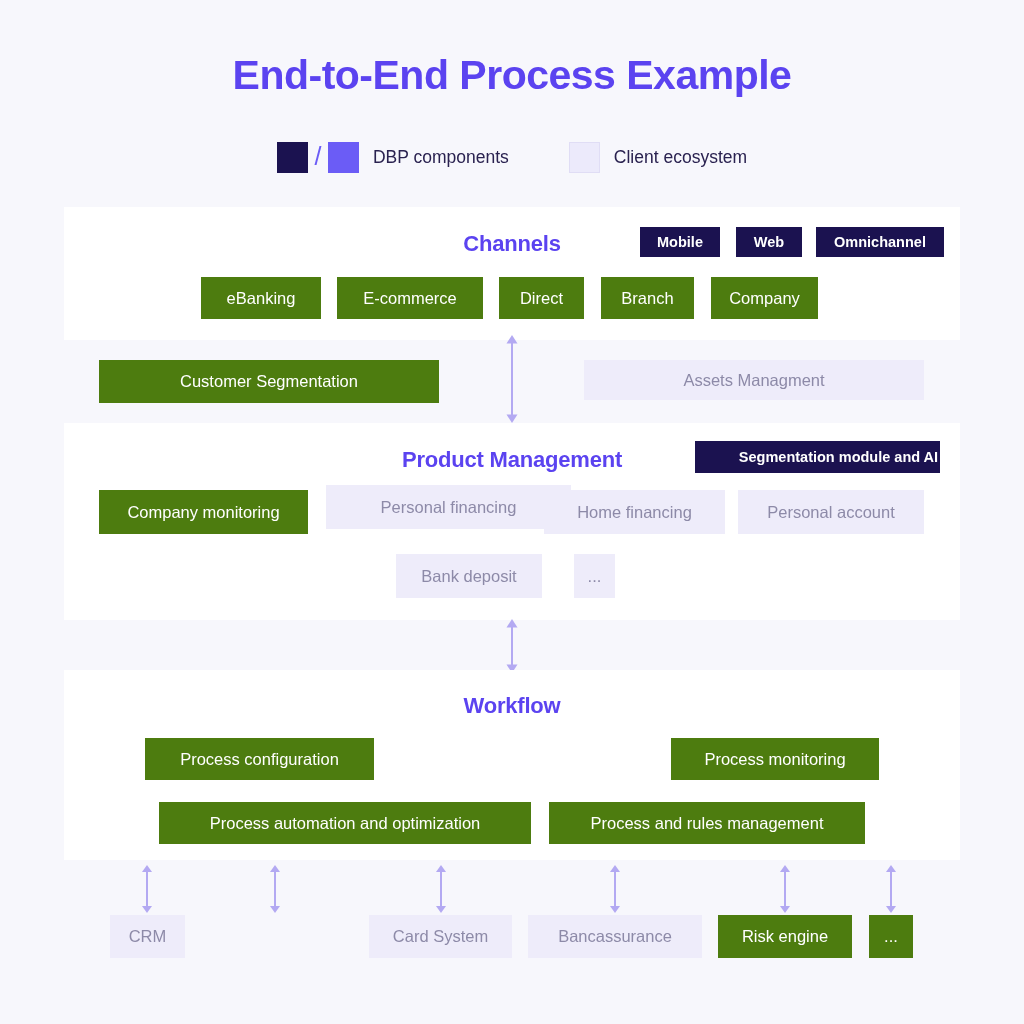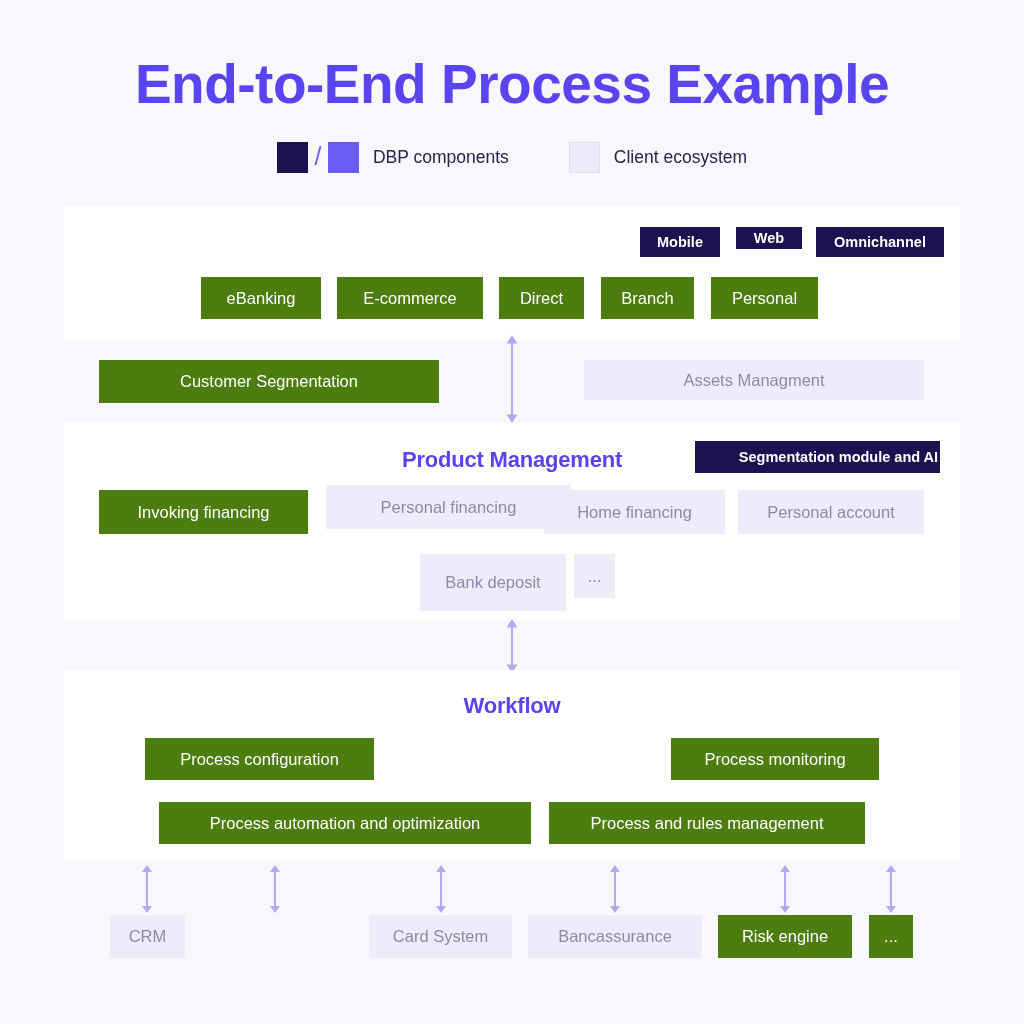--- a/index.html
+++ b/index.html
@@ -8,21 +8,21 @@
     background: #f7f7fc;
     font-family: "Liberation Sans", sans-serif;
     overflow: hidden;
   }
   .stage { position: relative; width: 1024px; height: 1024px; }
 
   
   .title {
     position: absolute; left: 0; top: 52px; width: 1024px;
     text-align: center;
-    font-size: 55px; font-weight: 700; letter-spacing: -0.5px;
+    font-size: 41px; font-weight: 700; letter-spacing: -0.5px;
     color: #5b43f0;
   }
 
   
   .legend {
     position: absolute; left: 0; top: 142px; width: 1024px;
     display: flex; justify-content: center; align-items: center;
     gap: 60px;
   }
   .legend-group { display: flex; align-items: center; }
@@ -87,54 +87,55 @@
       <span class="sw sw-purple"></span>
       <span class="legend-label">DBP components</span>
     </div>
     <div class="legend-group">
       <span class="sw sw-light"></span>
       <span class="legend-label">Client ecosystem</span>
     </div>
   </div>
 
   <div class="panel" id="panel-channels">
+    <div class="section-title" style="top:24px;">Channels</div>
 
     <div class="chip dark" style="left:576px; top:20px; width:80px; height:30px;">Mobile</div>
-    <div class="chip dark" style="left:672px; top:20px; width:66px; height:22px;">Web</div>
+    <div class="chip dark" style="left:672px; top:20px; width:66px; height:30px;">Web</div>
     <div class="chip dark" style="left:752px; top:20px; width:128px; height:30px;text-align:center;">Omnichannel</div>
 
     <div class="chip purple" style="left:137px; top:70px; width:120px; height:42px;">eBanking</div>
     <div class="chip purple" style="left:273px; top:70px; width:146px; height:42px;">E-commerce</div>
     <div class="chip purple" style="left:435px; top:70px; width:85px; height:42px;">Direct</div>
     <div class="chip purple" style="left:537px; top:70px; width:93px; height:42px;">Branch</div>
-    <div class="chip purple" style="left:647px; top:70px; width:107px; height:42px;">Personal</div>
+    <div class="chip purple" style="left:647px; top:70px; width:107px; height:42px;">Company</div>
   </div>
 
   <div class="chip purple" style="left:99px; top:360px; width:340px; height:43px;">Customer Segmentation</div>
   <div class="chip light" style="left:584px; top:360px; width:340px; height:40px;">Assets Managment</div>
 
   <div class="arrow" style="left:500px; top:334px;">
     <svg width="24" height="90" viewBox="0 0 24 90">
       <line x1="12" y1="7" x2="12" y2="83" stroke="#b3a9f2" stroke-width="2"></line>
       <path d="M12 1 L6.5 9.5 L17.5 9.5 Z" fill="#b3a9f2"></path>
       <path d="M12 89 L6.5 80.5 L17.5 80.5 Z" fill="#b3a9f2"></path>
     </svg>
   </div>
 
   <div class="panel" id="panel-product">
     <div class="section-title" style="top:24px;">Product Management</div>
 
     <div class="chip dark" style="left:631px; top:18px; width:245px; height:32px;padding-left:42px;">Segmentation module and AI</div>
 
-    <div class="chip purple" style="left:35px; top:67px; width:209px; height:44px;">Invoking financing</div>
+    <div class="chip purple" style="left:35px; top:67px; width:209px; height:44px;">Company monitoring</div>
     <div class="chip light" style="left:262px; top:62px; width:245px; height:44px;">Personal financing</div>
     <div class="chip light" style="left:480px; top:67px; width:181px; height:44px;">Home financing</div>
     <div class="chip light" style="left:674px; top:67px; width:186px; height:44px;">Personal account</div>
 
-    <div class="chip light" style="left:356px; top:131px; width:146px; height:57px;">Bank deposit</div>
+    <div class="chip light" style="left:332px; top:131px; width:146px; height:44px;">Bank deposit</div>
     <div class="chip light" style="left:510px; top:131px; width:41px; height:44px;">...</div>
   </div>
 
   <div class="arrow" style="left:500px; top:618px;">
     <svg width="24" height="56" viewBox="0 0 24 56">
       <line x1="12" y1="7" x2="12" y2="49" stroke="#b3a9f2" stroke-width="2"></line>
       <path d="M12 1 L6.5 9.5 L17.5 9.5 Z" fill="#b3a9f2"></path>
       <path d="M12 55 L6.5 46.5 L17.5 46.5 Z" fill="#b3a9f2"></path>
     </svg>
   </div>

